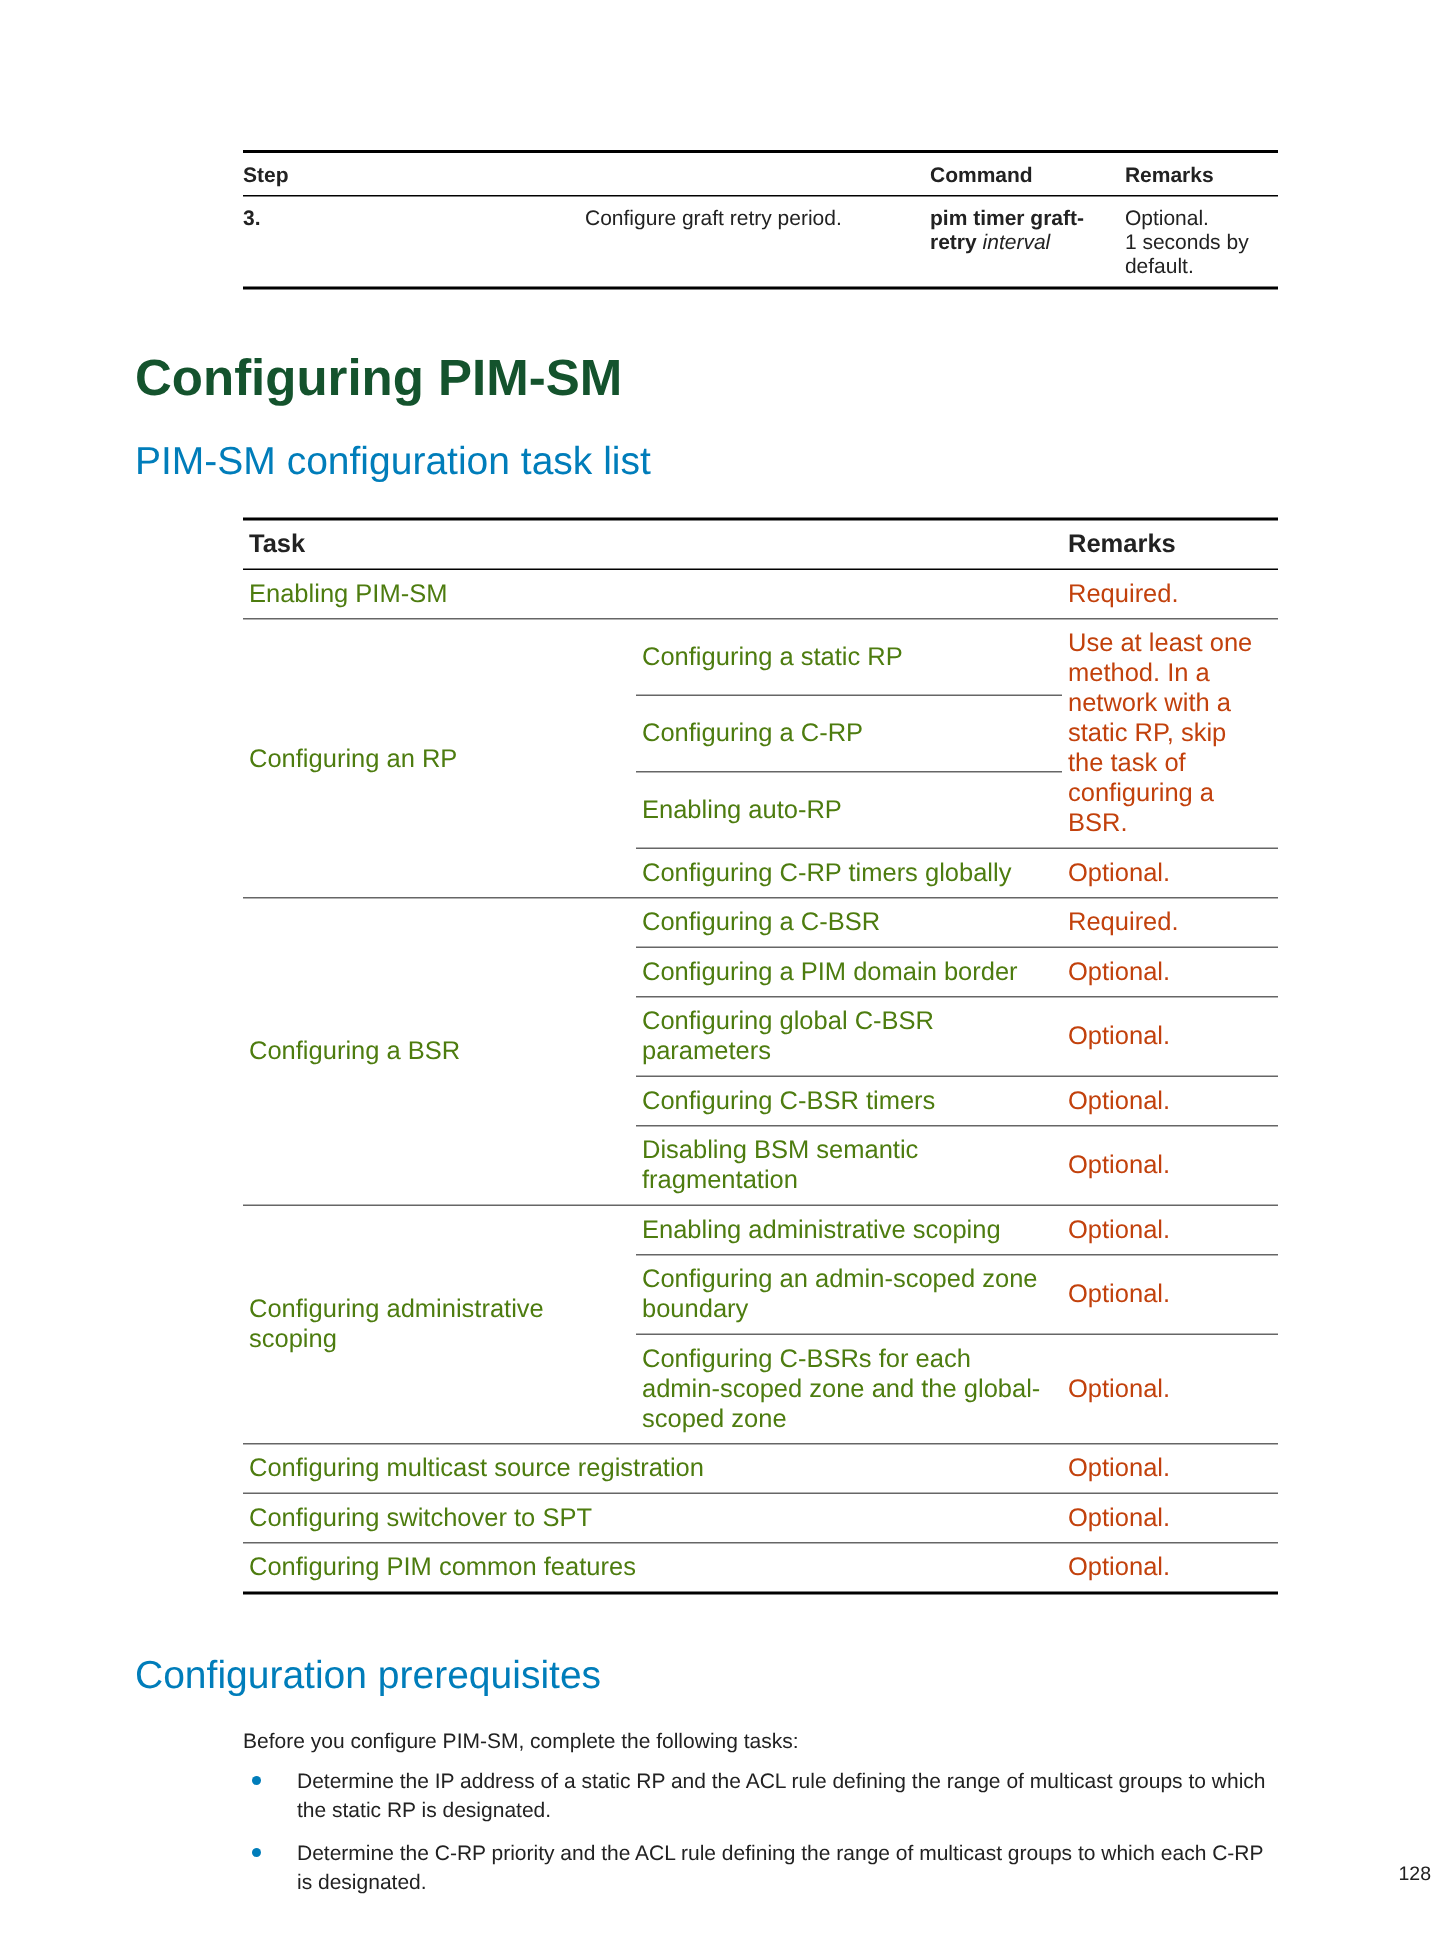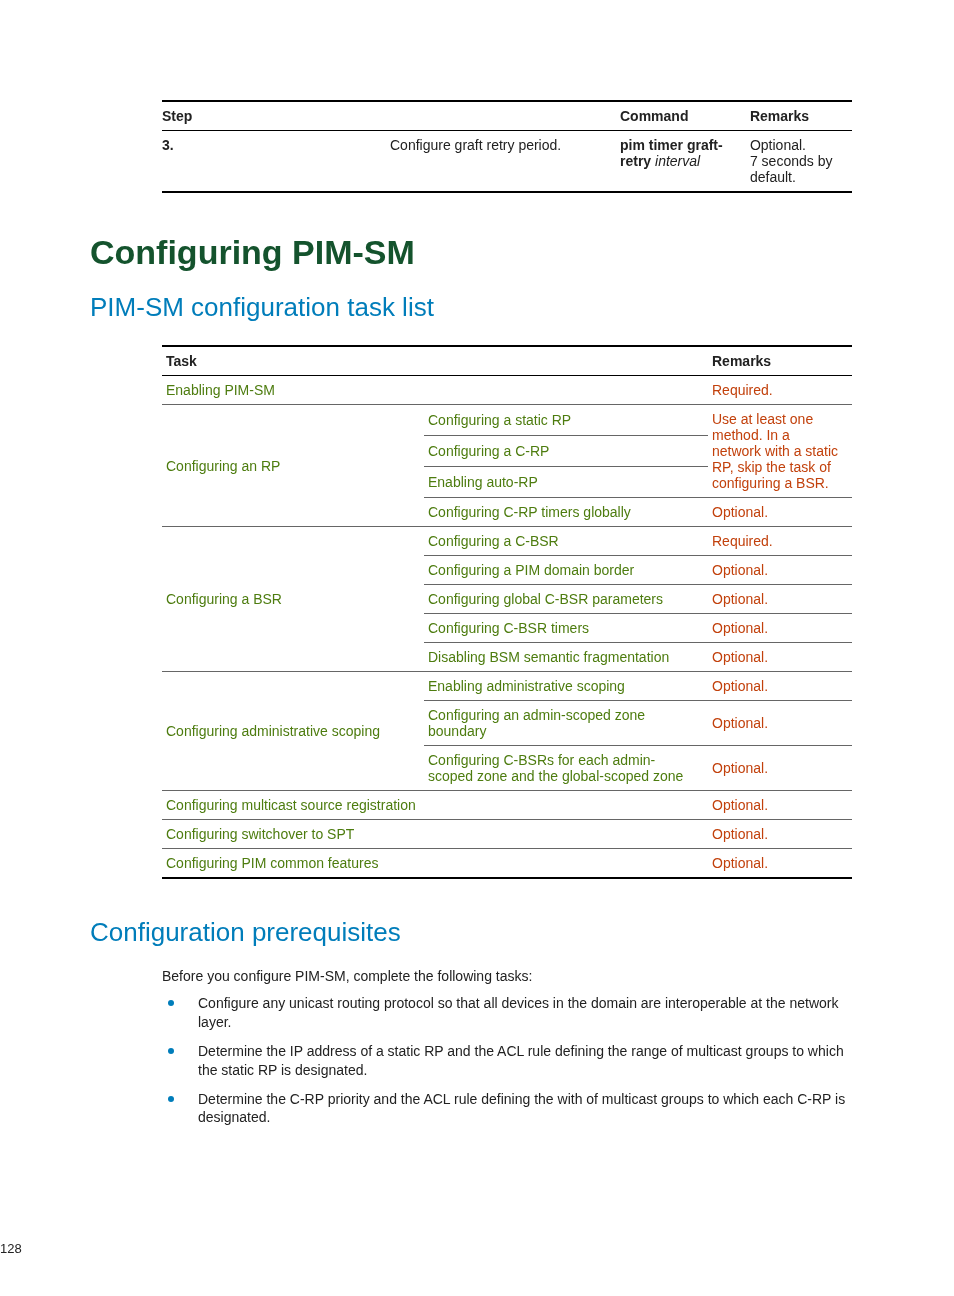--- a/index.html
+++ b/index.html
@@ -64,21 +64,21 @@
 
   table.tasktbl {
     margin-top: 22px;
     border-top: 2px solid #000;
     border-bottom: 2px solid #000;
   }
   table.tasktbl th, table.tasktbl td {
     text-align: left;
     vertical-align: middle;
     padding: 6px 10px 6px 4px;
-    font-size: 14px;
+    font-size: 17px;
   }
   table.tasktbl th {
     border-bottom: 1px solid #000;
     font-weight: 600;
   }
   table.tasktbl td.link { color: #4d7c0f; cursor: pointer; }
   table.tasktbl td.rem  { color: #c2410c; }
   table.tasktbl tr.hline-tr td { border-top: 1px solid #666; }
   table.tasktbl td.subcell { border-top: 1px solid #666; }
 
@@ -114,21 +114,21 @@
     width: 6px;
     height: 6px;
     border-radius: 50%;
     background: #007dba;
   }
   .pagenum {
     position: absolute;
     bottom: 40px;
     left: 0;
     width: 954px;
-    text-align: left;
+    text-align: right;
     font-size: 13px;
     color: #222;
   }
 </style>
 </head>
 <body>
 
 <div class="page">
 
   <table class="steptbl">
@@ -147,21 +147,21 @@
     <tbody>
       <tr>
         <td class="stepnum">3.</td>
         <td>Configure graft retry period.</td>
         <td class="cmd">
           <span class="bold">pim timer graft-retry</span>
           <span class="ital">interval</span>
         </td>
         <td>
           <div>Optional.</div>
-          <div>7 seconds by default.</div>
+          <div>1 seconds by default.</div>
         </td>
       </tr>
     </tbody>
   </table>
 
   <h1 class="sec">Configuring PIM-SM</h1>
 
   <h2 class="sub">PIM-SM configuration task list</h2>
 
   <table class="tasktbl">
@@ -248,19 +248,18 @@
         <td class="rem">Optional.</td>
       </tr>
     </tbody>
   </table>
 
   <h2 class="sub" style="margin-top:38px;">Configuration prerequisites</h2>
 
   <p class="body">Before you configure PIM-SM, complete the following tasks:</p>
 
   <ul class="bullets">
-    <li>Configure any unicast routing protocol so that all devices in the domain are interoperable at the network layer.</li>
     <li>Determine the IP address of a static RP and the ACL rule defining the range of multicast groups to which the static RP is designated.</li>
-    <li>Determine the C-RP priority and the ACL rule defining the with of multicast groups to which each C-RP is designated.</li>
+    <li>Determine the C-RP priority and the ACL rule defining the range of multicast groups to which each C-RP is designated.</li>
   </ul>
 
   <div class="pagenum">128</div>
 </div>
 
 </body></html>

